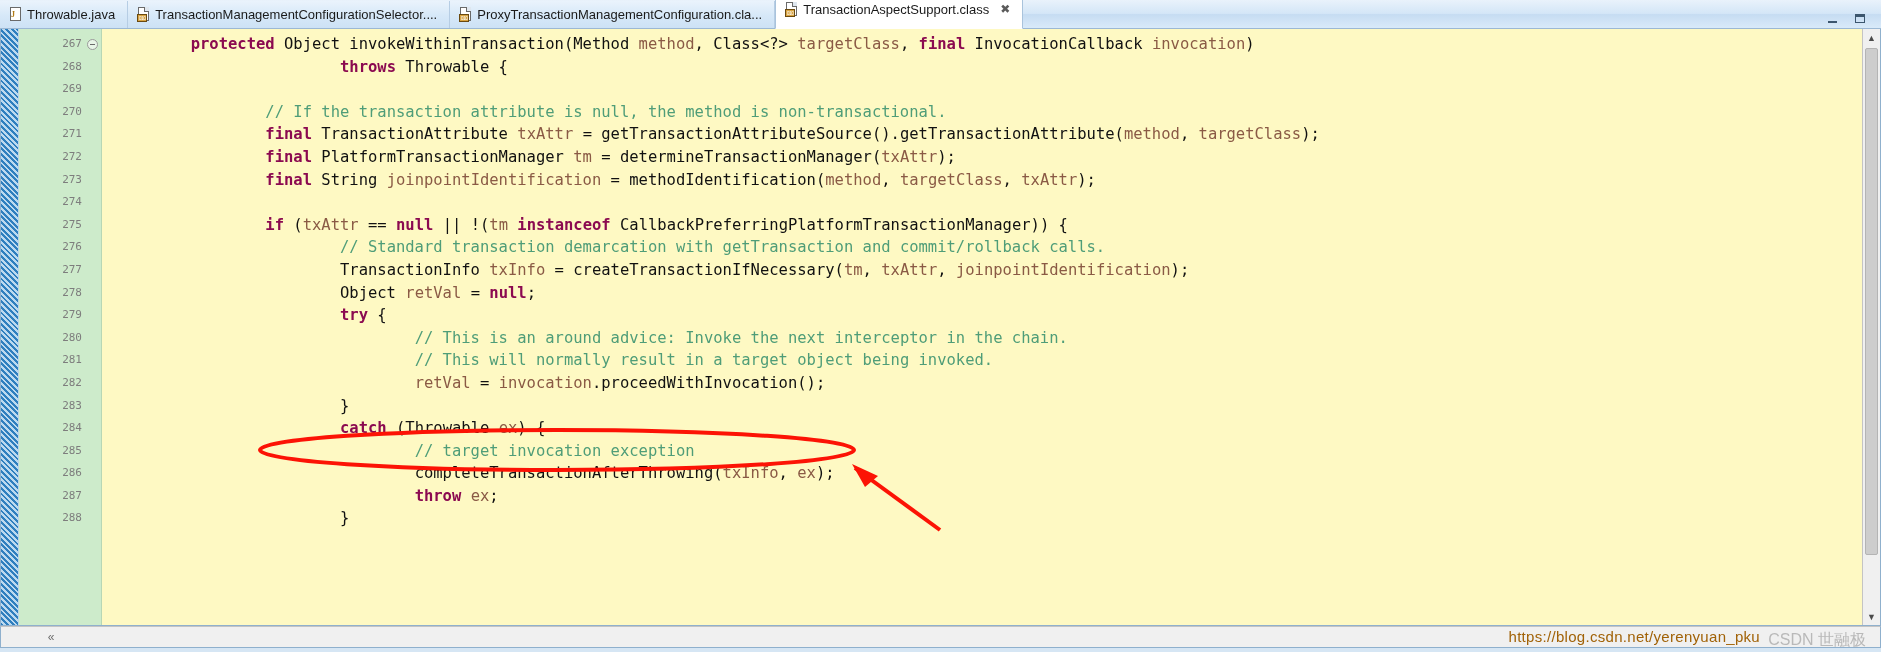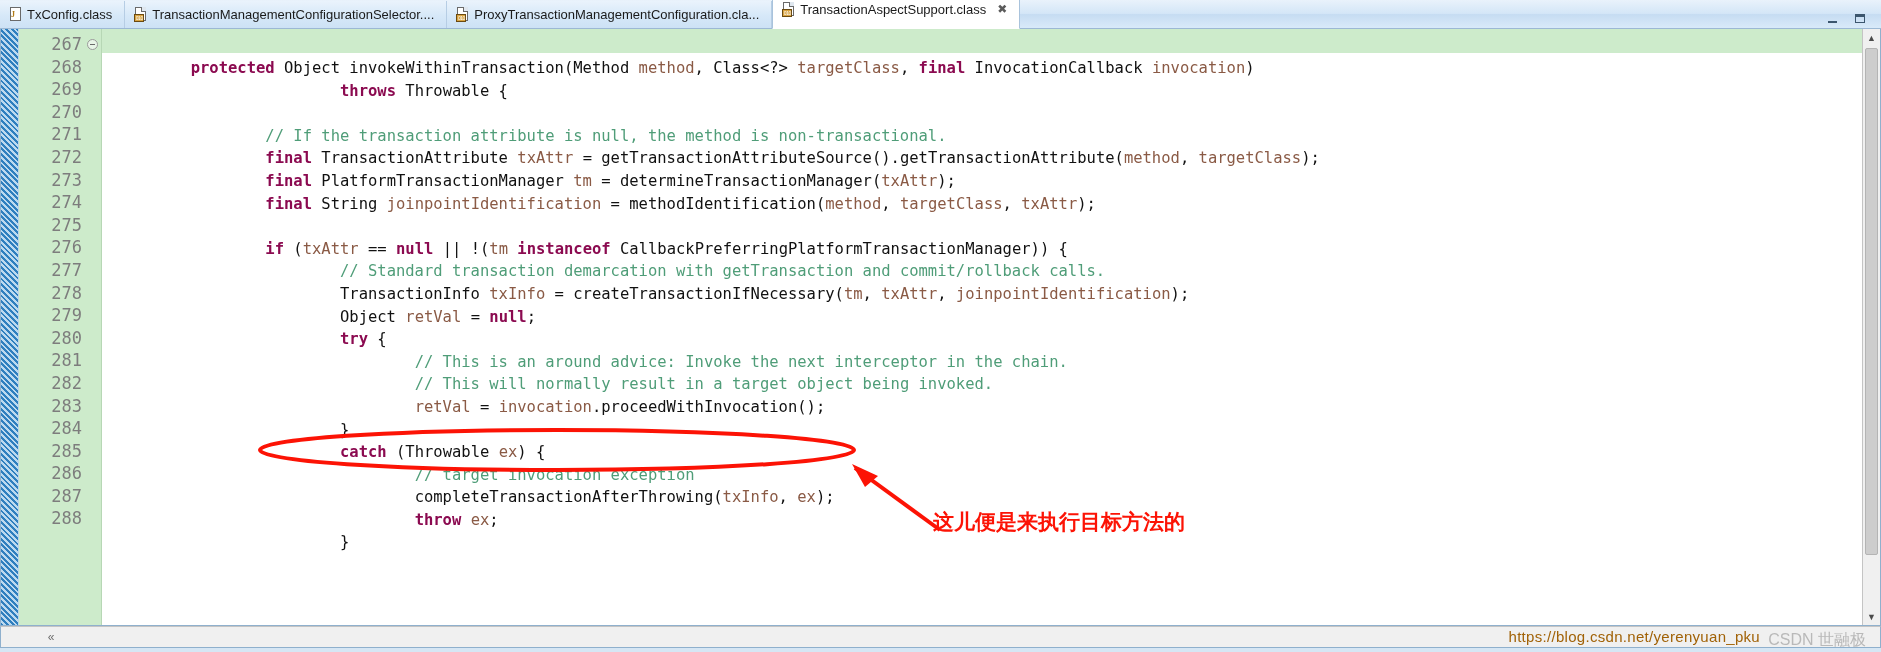--- a/index.html
+++ b/index.html
@@ -43,30 +43,30 @@
 
   
   .editor{position:relative;height:597px;width:1881px;display:flex;
           border:1px solid #8fb0cd;border-top:none;box-sizing:border-box;background:#cdebcb;}
 
   .annot-ruler{width:17px;flex:0 0 17px;
      background:repeating-linear-gradient(45deg,#2f7fbf 0 2px,#bcd9ef 2px 4px);
      border-right:1px solid #b9d3e6;}
 
   .gutter{flex:0 0 68px;width:68px;background:#cdebcb;position:relative;
-          font-family:"DejaVu Sans Mono","Liberation Mono",monospace;font-size:17px;
+          font-family:"DejaVu Sans Mono","Liberation Mono",monospace;font-size:11px;
           color:#7d7d7d;text-align:right;padding-top:4px;box-sizing:border-box;}
   .gnum{height:22.6px;line-height:22.6px;padding-right:5px;position:relative;}
   .fold-marker{position:absolute;right:-11px;top:6px;width:11px;height:11px;border-radius:50%;
                border:1px solid #9a9a9a;background:#e8f5e7;box-sizing:border-box;}
   .fold-marker:before{content:"";position:absolute;left:2px;top:4px;width:5px;height:1px;background:#6a6a6a;}
 
   .foldcol{flex:0 0 14px;width:14px;background:#cdebcb;border-right:1px solid #b7d7b5;}
 
-  .codewrap{flex:1 1 auto;position:relative;background:#ffffff;overflow:hidden;margin-top:24px;}
+  .codewrap{flex:1 1 auto;position:relative;background:#fef9c3;overflow:hidden;}
   .code{position:relative;padding:4px 0 0 14px;
         font-family:"DejaVu Sans Mono","Liberation Mono",monospace;
         font-size:15.5px;line-height:22.6px;white-space:pre;color:#111;}
   .ln{height:22.6px;}
 
   .kw{color:#8b0a50;font-weight:bold;}
   .cm{color:#4f9d78;}
   .par{color:#8a5a45;}
   .pl{color:#111;}
 
@@ -97,21 +97,21 @@
 
 <div class="ide">
 
   <div class="tabbar">
 
     <div class="tab">
       <span class="ic java">
         <span class="pg"></span>
           <span class="badge">J</span>
       </span>
-      <span>TxConfig.class</span>
+      <span>Throwable.java</span>
     </div>
 
 
     <div class="tab">
       <span class="ic cls">
         <span class="pg"></span>
           <span class="fold"></span>
           <span class="badge">010</span>
       </span>
       <span>TransactionManagementConfigurationSelector....</span>
@@ -193,15 +193,14 @@
     <div class="hs-arrow" style="margin-left:40px;">«</div>
     <div class="watermark">https://blog.csdn.net/yerenyuan_pku</div>
     <div class="csdn">CSDN 世融极</div>
   </div>
 
   <svg class="overlay" viewBox="0 0 1881 652" xmlns="http://www.w3.org/2000/svg">
     <ellipse cx="557" cy="450" rx="297" ry="20" fill="none" stroke="#fc1305" stroke-width="4"></ellipse>
     <path d="M 940 530 L 855 468" stroke="#fc1305" stroke-width="4" fill="none"></path>
     <polygon points="852,464 878,476 865,487" fill="#fc1305"></polygon>
   </svg>
-  <div class="cn-note" style="left:933px;top:508px;">这儿便是来执行目标方法的</div>
 
 </div>
 
 </body></html>

